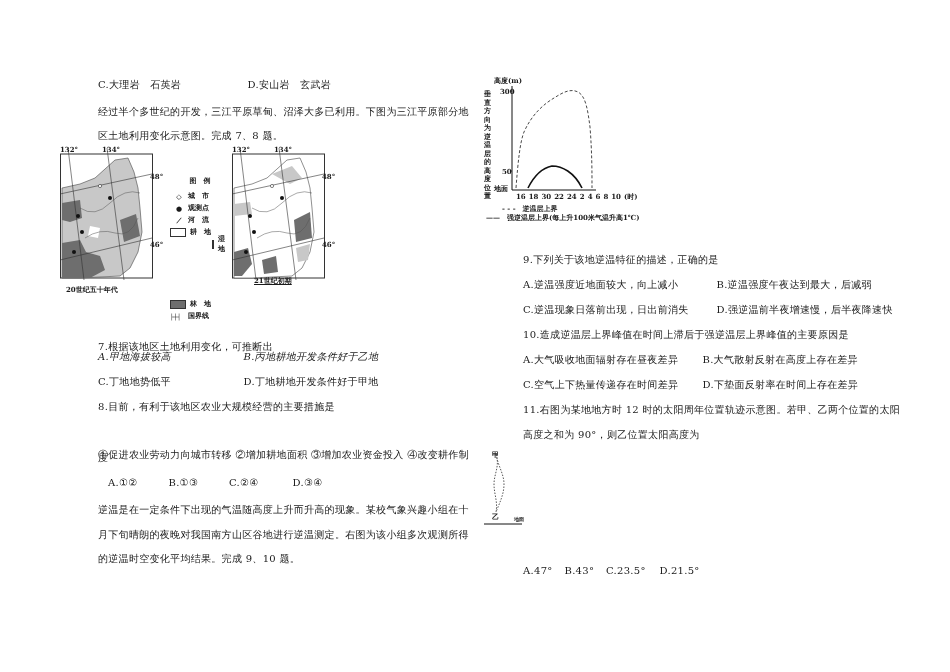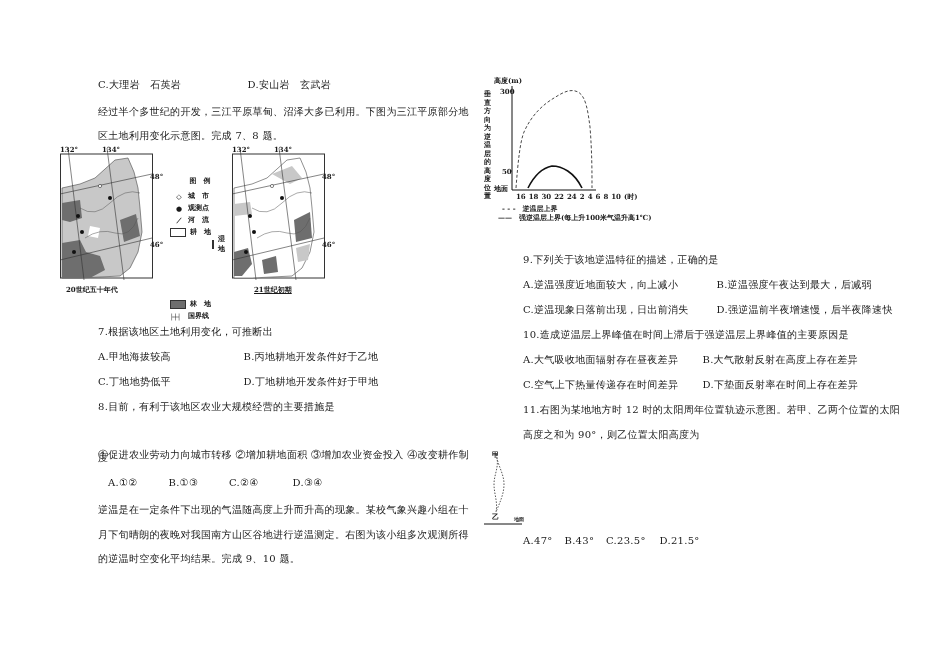--- a/index.html
+++ b/index.html
@@ -97,29 +97,29 @@
       <line x1="0" y1="46" x2="92" y2="26" stroke="#333" stroke-width="0.6"></line>
       <line x1="0" y1="112" x2="92" y2="90" stroke="#333" stroke-width="0.6"></line>
       <path d="M20,60 Q35,70 50,55 T80,45" fill="none" stroke="#555" stroke-width="0.5"></path>
       <path d="M25,90 Q40,80 55,85 T78,70" fill="none" stroke="#555" stroke-width="0.5"></path>
       <circle cx="18" cy="68" r="2" fill="#111"></circle>
       <circle cx="50" cy="50" r="2" fill="#111"></circle>
       <circle cx="22" cy="84" r="2" fill="#111"></circle>
       <circle cx="14" cy="104" r="2" fill="#111"></circle>
       <circle cx="40" cy="38" r="1.6" fill="#fff" stroke="#111" stroke-width="0.5"></circle>
     </svg>
-    <div class="caption" style="left:22px; top:137px;text-decoration:underline;">21世纪初期</div>
+    <div class="caption" style="left:22px; top:128px;text-decoration:underline;">21世纪初期</div>
     <div class="caption" style="left:0px; top:-3px;">132°</div>
     <div class="caption" style="left:42px; top:-3px;">134°</div>
     <div class="caption" style="left:90px; top:24px;">48°</div>
     <div class="caption" style="left:90px; top:92px;">46°</div>
   </div>
 
-  <div class="line" style="left:58px; top:324px;">7.根据该地区土地利用变化，可推断出</div>
-  <div class="line opt-row" style="left:58px; top:349px;">
+  <div class="line" style="left:58px; top:339px;">7.根据该地区土地利用变化，可推断出</div>
+  <div class="line opt-row" style="left:58px; top:349px;font-style:italic;">
     <span style="width:142px;">A.甲地海拔较高</span>
     <span>B.丙地耕地开发条件好于乙地</span>
   </div>
   <div class="line opt-row" style="left:58px; top:374px;">
     <span style="width:142px;">C.丁地地势低平</span>
     <span>D.丁地耕地开发条件好于甲地</span>
   </div>
 
   <div class="line" style="left:58px; top:399px;">8.目前，有利于该地区农业大规模经营的主要措施是</div>
   <div class="line" style="left:58px; top:447px;">①促进农业劳动力向城市转移 ②增加耕地面积 ③增加农业资金投入 ④改变耕作制</div>
@@ -161,21 +161,21 @@
       <span>2</span>
       <span>4</span>
       <span>6</span>
       <span>8</span>
       <span>10</span>
       <span>(时)</span>
     </div>
     <div class="caption" style="left:20px; top:132px;">
       <span>- - -　</span><span>逆温层上界</span>
     </div>
-    <div class="caption" style="left:16px; top:141px;">
+    <div class="caption" style="left:4px; top:141px;">
       <span>——　</span><span>强逆温层上界(每上升100米气温升高1℃)</span>
     </div>
   </div>
 
   <div class="line" style="left:483px; top:252px;">9.下列关于该地逆温特征的描述，正确的是</div>
   <div class="line opt-row" style="left:483px; top:277px;">
     <span style="width:190px;">A.逆温强度近地面较大，向上减小</span>
     <span>B.逆温强度午夜达到最大，后减弱</span>
   </div>
   <div class="line opt-row" style="left:483px; top:302px;">
@@ -199,19 +199,19 @@
   <div class="fig" style="left:482px; top:450px; width:50px; height:80px;">
     <svg width="50" height="80" viewBox="0 0 50 80">
       <path d="M14,4 C18,16 12,24 12,34 C12,44 16,52 14,62 C18,52 22,44 22,34 C22,24 16,16 14,4 Z" fill="none" stroke="#555" stroke-width="1" stroke-dasharray="1.5,1.5"></path>
       <line x1="2" y1="74" x2="40" y2="74" stroke="#111" stroke-width="1"></line>
     </svg>
     <div class="caption" style="left:10px; top:0px;">甲</div>
     <div class="caption" style="left:10px; top:62px;">乙</div>
     <div class="caption" style="left:32px; top:66px; font-size:5px;">地面</div>
   </div>
 
-  <div class="line opt-row" style="left:483px; top:533px;">
+  <div class="line opt-row" style="left:483px; top:563px;">
     <span style="width:38px;">A.47°</span>
     <span style="width:38px;">B.43°</span>
     <span style="width:50px;">C.23.5°</span>
     <span>D.21.5°</span>
   </div>
 </div>
 
 </body></html>

